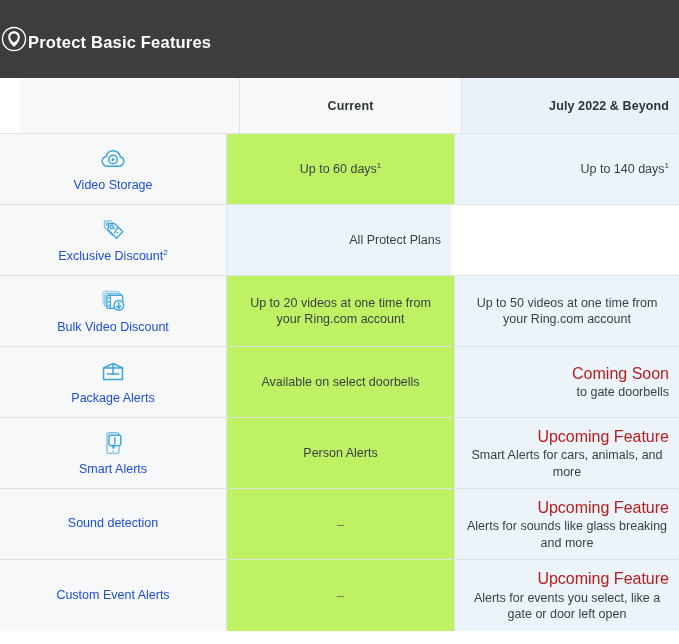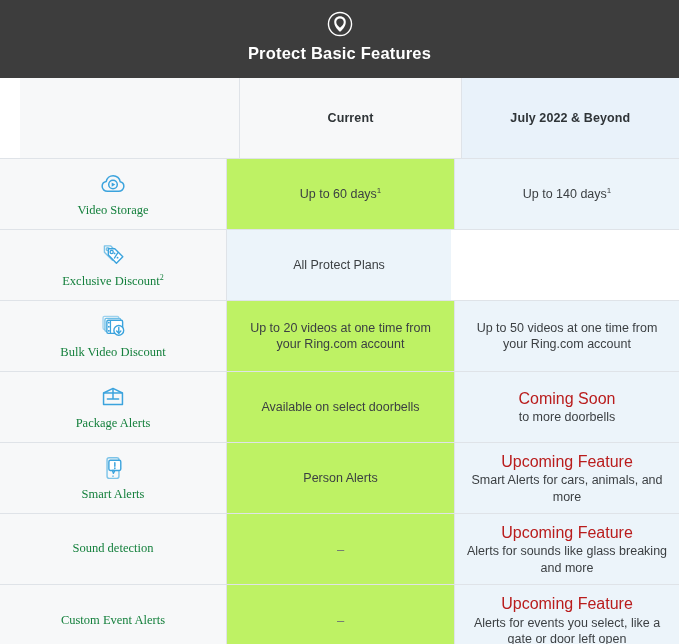--- a/index.html
+++ b/index.html
@@ -16,24 +16,23 @@
     height: 644px;
     position: relative;
     background: #ffffff;
   }
 
   
   .header {
     height: 78px;
     background: #3d3d3d;
     display: flex;
-    flex-direction: column;
+    flex-direction: row;
     align-items: center;
     justify-content: flex-start;
-    padding-top: 10px;
   }
   .header-icon {
     width: 28px;
     height: 28px;
     display: block;
   }
   .header-title {
     margin-top: 6px;
     color: #ffffff;
     font-size: 16.5px;
@@ -66,46 +65,46 @@
     border-right: 1px solid #dfe3e8;
   }
   .col-current {
     width: 228px;
     background: #bef264;
     border-right: 1px solid #dfe3e8;
   }
   .col-future {
     width: 224px;
     background: #ecf4fa;
+    align-items: flex-end;
   }
 
   .header-row .col-feature { background: #f7f8f9; }
   .header-row .col-current { background: #f7f8f9; }
   .header-row .col-future  { background: #e9f2fa; }
-  .header-row { height: 81px; padding-left: 20px; }
+  .header-row { height: 56px; padding-left: 20px; }
   .header-row .cell-head {
     font-size: 12.5px;
     font-weight: 700;
     color: #2f3437;
     letter-spacing: 0.1px;
   }
 
   .data-row { height: 71px; }
 
   .feature-icon {
     width: 28px;
     height: 28px;
     margin-bottom: 5px;
     display: block;
   }
   .feature-label {
     font-size: 12.5px;
-    color: #15803d;
+    color: #1d4ed8;
     line-height: 1.25;
-    font-family: Liberation Serif, serif;
   }
   .feature-label sup {
     font-size: 8px;
     vertical-align: super;
     line-height: 0;
   }
 
   .cell-text {
     font-size: 12.5px;
     color: #3b3f42;
@@ -247,21 +246,21 @@
             <line x1="9.6" y1="18.2" x2="22.4" y2="18.2" stroke="#3ba3dd" stroke-width="1.7" stroke-linecap="round"></line>
           </svg>
         </span>
         <span class="feature-label">Package Alerts</span>
       </div>
       <div class="cell col-current">
         <span class="cell-text">Available on select doorbells</span>
       </div>
       <div class="cell col-future">
         <span class="highlight">Coming Soon</span>
-        <span class="sub-text">to more doorbells</span>
+        <span class="sub-text">to gate doorbells</span>
       </div>
     </div>
 
     <div class="row data-row">
       <div class="cell col-feature">
         <span>
           <svg class="feature-icon" viewBox="0 0 32 32" fill="none" xmlns="http://www.w3.org/2000/svg">
             <rect x="9.2" y="4.2" width="13.6" height="23.6" rx="2.4" stroke="#7cc3e8" stroke-width="1.6" fill="none"></rect>
             <rect x="11.3" y="7.2" width="13.6" height="11.6" rx="1.6" stroke="#3ba3dd" stroke-width="1.6" fill="#ffffff"></rect>
             <path d="M15.4 18.8 L18.2 18.8 L16.4 22.2 Z" fill="#ffffff" stroke="#3ba3dd" stroke-width="1.5" stroke-linejoin="round"></path>

